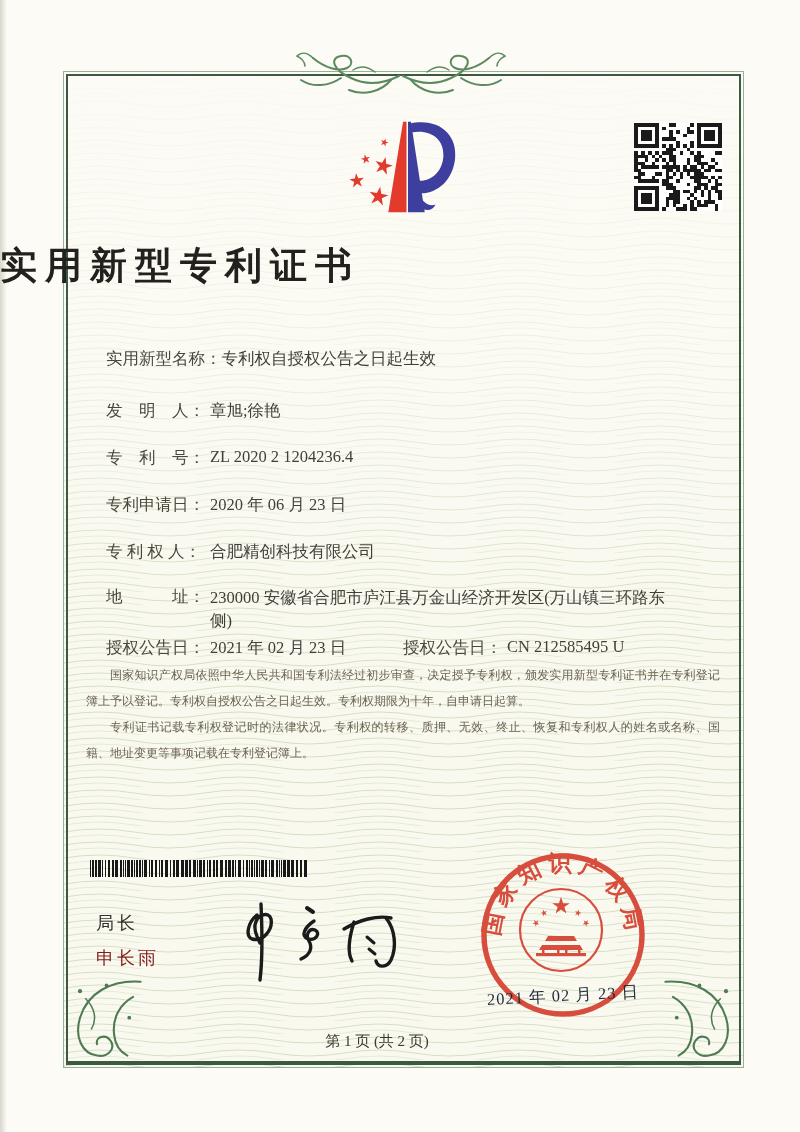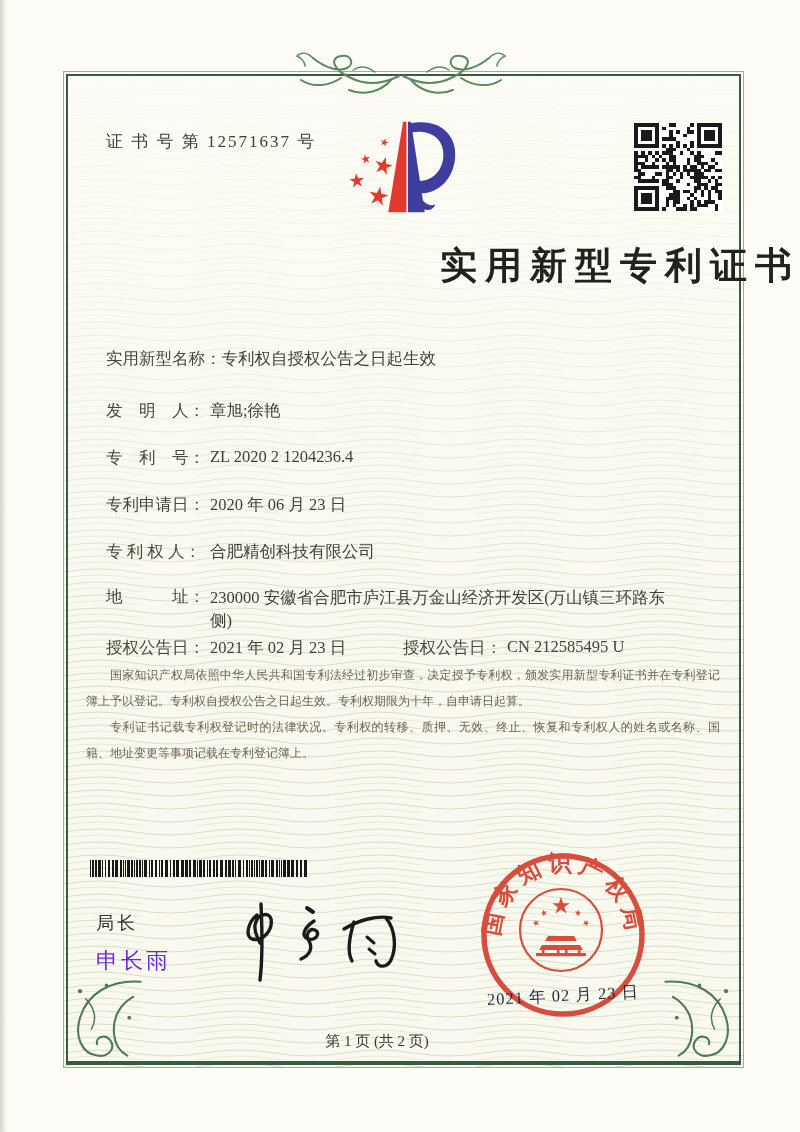--- a/index.html
+++ b/index.html
@@ -14,34 +14,34 @@
          border:2px solid #3c5a42;border-bottom-width:4px;}
   .wave-bg{position:absolute;left:0;top:0;width:100%;height:100%;}
   .wave-fade{position:absolute;left:0;top:0;width:100%;height:55%;
          background:linear-gradient(180deg,rgba(252,251,245,.95) 0%,rgba(252,251,245,.55) 55%,rgba(252,251,245,0) 100%);}
   .orn{position:absolute;z-index:2;}
   
   .txt{position:absolute;z-index:3;}
   .cert-no{left:106px;top:130px;font-size:17px;letter-spacing:2px;color:#3f3e38;}
   .logo{left:332px;top:110px;z-index:3;}
   .qr{left:634px;top:123px;width:88px;height:88px;z-index:3;}
-  .title{left:0;width:800px;top:241px;text-align:right;font-size:37px;font-weight:bold;
+  .title{left:0;width:800px;top:241px;text-align:left;font-size:37px;font-weight:bold;
          letter-spacing:8px;color:#23211d;}
   .row{left:106px;font-size:16.5px;color:#45423a;width:620px;}
   .flabel{display:inline-block;min-width:104px;color:#4a473d;vertical-align:top;}
   .fvalue{color:#423f38;}
   .fvalue.wrap{display:inline-block;width:462px;vertical-align:top;line-height:23px;word-break:break-all;}
   .subcol{position:absolute;left:297px;top:0;}
   .bodytext{left:86px;top:662px;width:634px;font-size:12px;line-height:26px;
             text-align:justify;color:#6b6253;z-index:3;}
   .bodytext p{margin:0;text-indent:2em;}
   .barcode{left:90px;top:860px;width:221px;height:17px;z-index:3;font-size:0;}
   .barcode i{display:inline-block;height:100%;background:#181818;}
   .director-title{left:96px;top:911px;font-size:18px;letter-spacing:3px;color:#33312b;}
-  .director-name{left:96px;top:946px;font-size:22px;letter-spacing:3px;color:#6d28d9;}
+  .director-name{left:96px;top:946px;font-size:18px;letter-spacing:3px;color:#7f1d1d;}
   .signature{left:228px;top:888px;z-index:4;}
   .seal{left:478px;top:850px;z-index:3;}
   .seal-date{left:482px;top:985px;width:162px;text-align:center;font-size:16.5px;
              color:#1f2a38;transform:rotate(-3deg);z-index:4;letter-spacing:1px;}
   .page-info{left:0;width:754px;top:1032px;text-align:center;font-size:15px;color:#3a382f;}
   .back-note{left:0;width:744px;top:1140px;text-align:center;font-size:16px;
              letter-spacing:3px;color:#4b463b;}
 </style>
 </head>
 <body>
@@ -88,21 +88,20 @@
     <use href="#flourish-half" transform="translate(116,0) scale(-1,1)"></use>
     <use href="#flourish-half" transform="translate(116,0)"></use>
   </svg>
   <svg class="orn" style="left:66px;top:976px" width="82" height="90" viewBox="0 0 85 95">
     <use href="#corner-flourish"></use>
   </svg>
   <svg class="orn" style="left:658px;top:976px" width="82" height="90" viewBox="0 0 85 95">
     <use href="#corner-flourish" transform="translate(85,0) scale(-1,1)"></use>
   </svg>
 
-  <div class="txt cert-no">证 书 号 第 12571637 号</div>
 
   <svg class="txt logo" width="150" height="118" viewBox="0 0 150 120">
     <path d="M71,12 L74.5,12 L74.5,104 L56,104 Z" fill="#e23b2e"></path>
     <path d="M76,12 L79,12 L93,104 L76,104 Z" fill="#3d3e9e"></path>
     <path d="M77,14 C108,7 126,26 124,48 C122,76 98,90 80,83 L78,70 C97,77 111,64 112,47 C113,29 98,19 79,23 Z" fill="#3d3e9e"></path>
     <path d="M84,82 C90,93 97,99 104,96 C100,105 88,103 82,92 Z" fill="#3d3e9e"></path>
     <use href="#star5" fill="#e23b2e" transform="translate(52,33) scale(0.42) rotate(18)"></use>
     <use href="#star5" fill="#e23b2e" transform="translate(33,50) scale(0.5) rotate(-12)"></use>
     <use href="#star5" fill="#e23b2e" transform="translate(51,57) scale(0.95) rotate(14)"></use>
     <use href="#star5" fill="#e23b2e" transform="translate(24,72) scale(0.78) rotate(-6)"></use>

